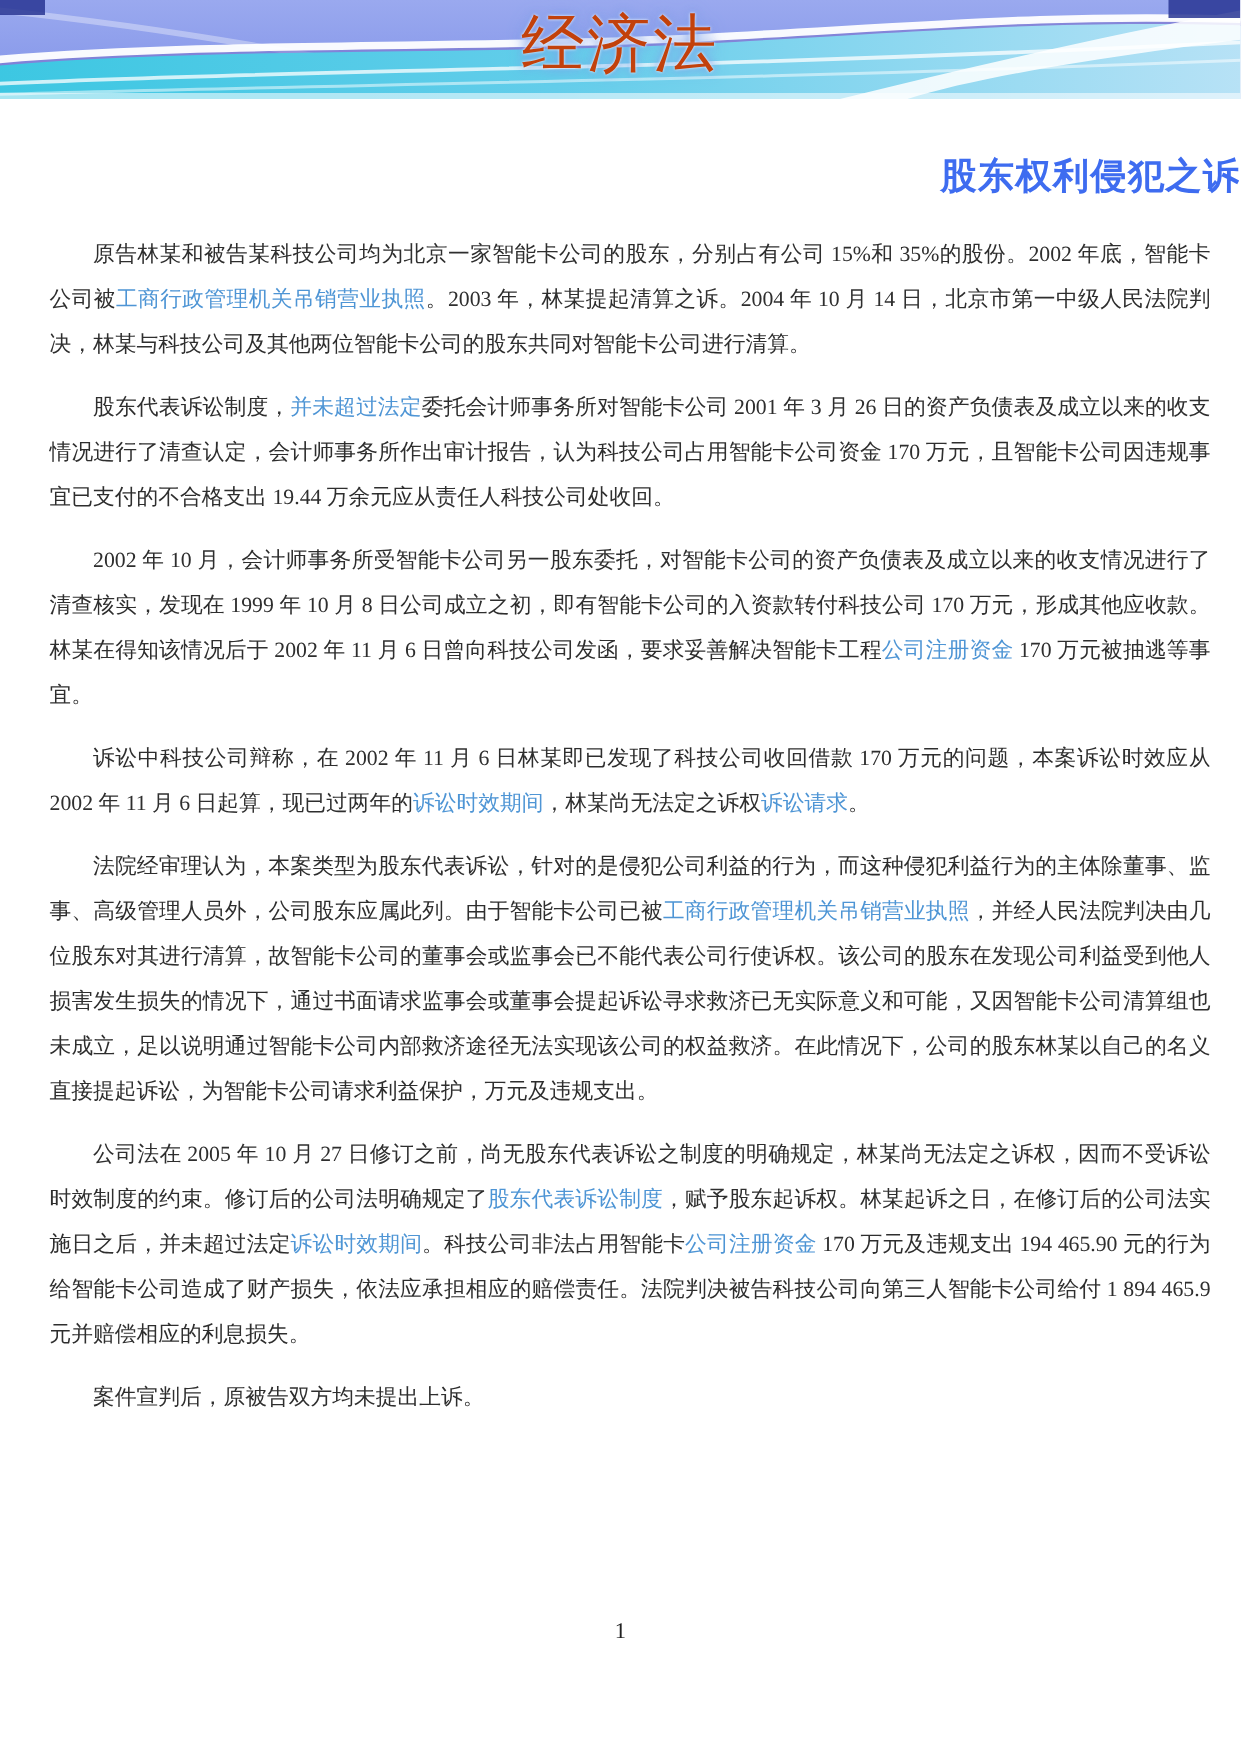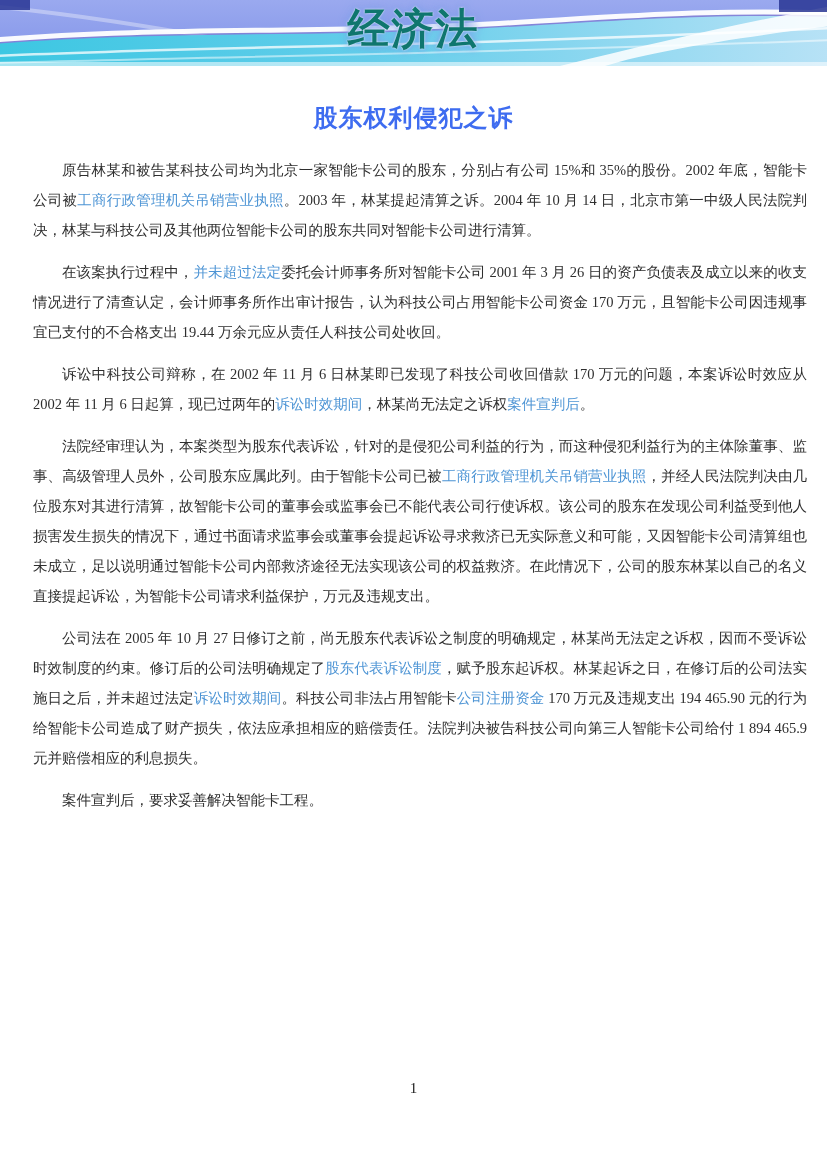--- a/index.html
+++ b/index.html
@@ -10,28 +10,28 @@
   }
   
   .banner{
     position:absolute;top:0;left:0;width:827px;height:66px;
     overflow:hidden;
   }
   .banner svg{display:block;width:827px;height:66px;}
   .banner-title{
     position:absolute;top:1px;left:0;width:100%;
     text-align:center;
-    font-size:42px;font-weight:bold;letter-spacing:2px;
-    color:#0f766e;
+    font-size:42px;font-weight:normal;letter-spacing:2px;
+    color:#c2410c;
     text-shadow:0 0 2px #ffffff,0 0 6px rgba(125,160,235,.95),0 0 10px rgba(125,160,235,.8);
   }
   
   .doc-title{
     margin:36px 0 0 0;
-    text-align:center;
+    text-align:right;
     font-size:24px;line-height:33px;font-weight:bold;
     letter-spacing:1px;
     color:#3e6cf0;
   }
   .doc-body{
     margin:20px 20px 0 33px;
     font-size:14.5px;line-height:30px;
     color:#2e2e2e;
     text-align:justify;
     text-justify:inter-ideograph;
@@ -89,20 +89,21 @@
   </svg>
   <div class="banner-title">经济法</div>
 </div>
 
 <div style="height:66px;"></div>
 
 <h1 class="doc-title">股东权利侵犯之诉</h1>
 
 <div class="doc-body">
     <p><span>原告林某和被告某科技公司均为北京一家智能卡公司的股东，分别占有公司 15%和 35%的股份。2002 年底，智能卡公司被</span><a href="#" class="doclink">工商行政管理机关吊销营业执照</a><span>。2003 年，林某提起清算之诉。2004 年 10 月 14 日，北京市第一中级人民法院判决，林某与科技公司及其他两位智能卡公司的股东共同对智能卡公司进行清算。</span></p>
-    <p><span>在该案执行过程中，</span><a href="#" class="doclink">并未超过法定</a><span>委托会计师事务所对智能卡公司 2001 年 3 月 26 日的资产负债表及成立以来的收支情况进行了清查认定，会计师事务所作出审计报告，认为科技公司占用智能卡公司资金 170 万元，且智能卡公司因违规事宜已支付的不合格支出 19.44 万余元应从责任人科技公司处收回。</span></p>
-    <p><span>诉讼中科技公司辩称，在 2002 年 11 月 6 日林某即已发现了科技公司收回借款 170 万元的问题，本案诉讼时效应从 2002 年 11 月 6 日起算，现已过两年的</span><a href="#" class="doclink">诉讼时效期间</a><span>，林某尚无法定之诉权</span><a href="#" class="doclink">案件宣判后</a><span>。</span></p>
+    <p><span>股东代表诉讼制度，</span><a href="#" class="doclink">并未超过法定</a><span>委托会计师事务所对智能卡公司 2001 年 3 月 26 日的资产负债表及成立以来的收支情况进行了清查认定，会计师事务所作出审计报告，认为科技公司占用智能卡公司资金 170 万元，且智能卡公司因违规事宜已支付的不合格支出 19.44 万余元应从责任人科技公司处收回。</span></p>
+    <p><span>2002 年 10 月，会计师事务所受智能卡公司另一股东委托，对智能卡公司的资产负债表及成立以来的收支情况进行了清查核实，发现在 1999 年 10 月 8 日公司成立之初，即有智能卡公司的入资款转付科技公司 170 万元，形成其他应收款。林某在得知该情况后于 2002 年 11 月 6 日曾向科技公司发函，要求妥善解决智能卡工程</span><a href="#" class="doclink">公司注册资金</a><span> 170 万元被抽逃等事宜。</span></p>
+    <p><span>诉讼中科技公司辩称，在 2002 年 11 月 6 日林某即已发现了科技公司收回借款 170 万元的问题，本案诉讼时效应从 2002 年 11 月 6 日起算，现已过两年的</span><a href="#" class="doclink">诉讼时效期间</a><span>，林某尚无法定之诉权</span><a href="#" class="doclink">诉讼请求</a><span>。</span></p>
     <p><span>法院经审理认为，本案类型为股东代表诉讼，针对的是侵犯公司利益的行为，而这种侵犯利益行为的主体除董事、监事、高级管理人员外，公司股东应属此列。由于智能卡公司已被</span><a href="#" class="doclink">工商行政管理机关吊销营业执照</a><span>，并经人民法院判决由几位股东对其进行清算，故智能卡公司的董事会或监事会已不能代表公司行使诉权。该公司的股东在发现公司利益受到他人损害发生损失的情况下，通过书面请求监事会或董事会提起诉讼寻求救济已无实际意义和可能，又因智能卡公司清算组也未成立，足以说明通过智能卡公司内部救济途径无法实现该公司的权益救济。在此情况下，公司的股东林某以自己的名义直接提起诉讼，为智能卡公司请求利益保护，万元及违规支出。</span></p>
     <p><span>公司法在 2005 年 10 月 27 日修订之前，尚无股东代表诉讼之制度的明确规定，林某尚无法定之诉权，因而不受诉讼时效制度的约束。修订后的公司法明确规定了</span><a href="#" class="doclink">股东代表诉讼制度</a><span>，赋予股东起诉权。林某起诉之日，在修订后的公司法实施日之后，并未超过法定</span><a href="#" class="doclink">诉讼时效期间</a><span>。科技公司非法占用智能卡</span><a href="#" class="doclink">公司注册资金</a><span> 170 万元及违规支出 194 465.90 元的行为给智能卡公司造成了财产损失，依法应承担相应的赔偿责任。法院判决被告科技公司向第三人智能卡公司给付 1 894 465.9 元并赔偿相应的利息损失。</span></p>
-    <p><span>案件宣判后，要求妥善解决智能卡工程。</span></p>
+    <p><span>案件宣判后，原被告双方均未提出上诉。</span></p>
   </div>
 
 <div class="page-number">1</div>
 
 </body></html>

